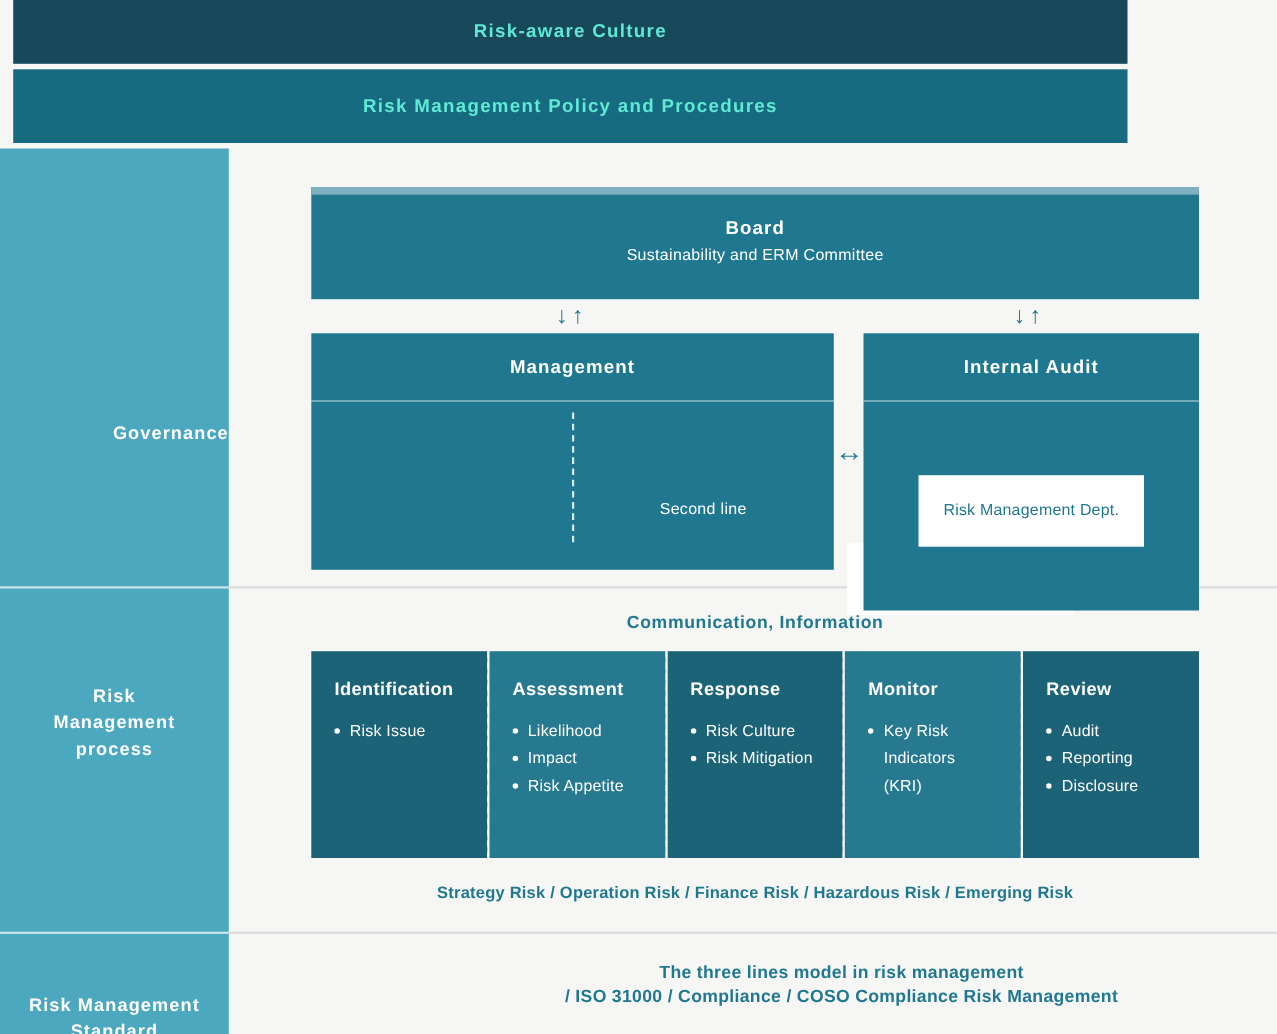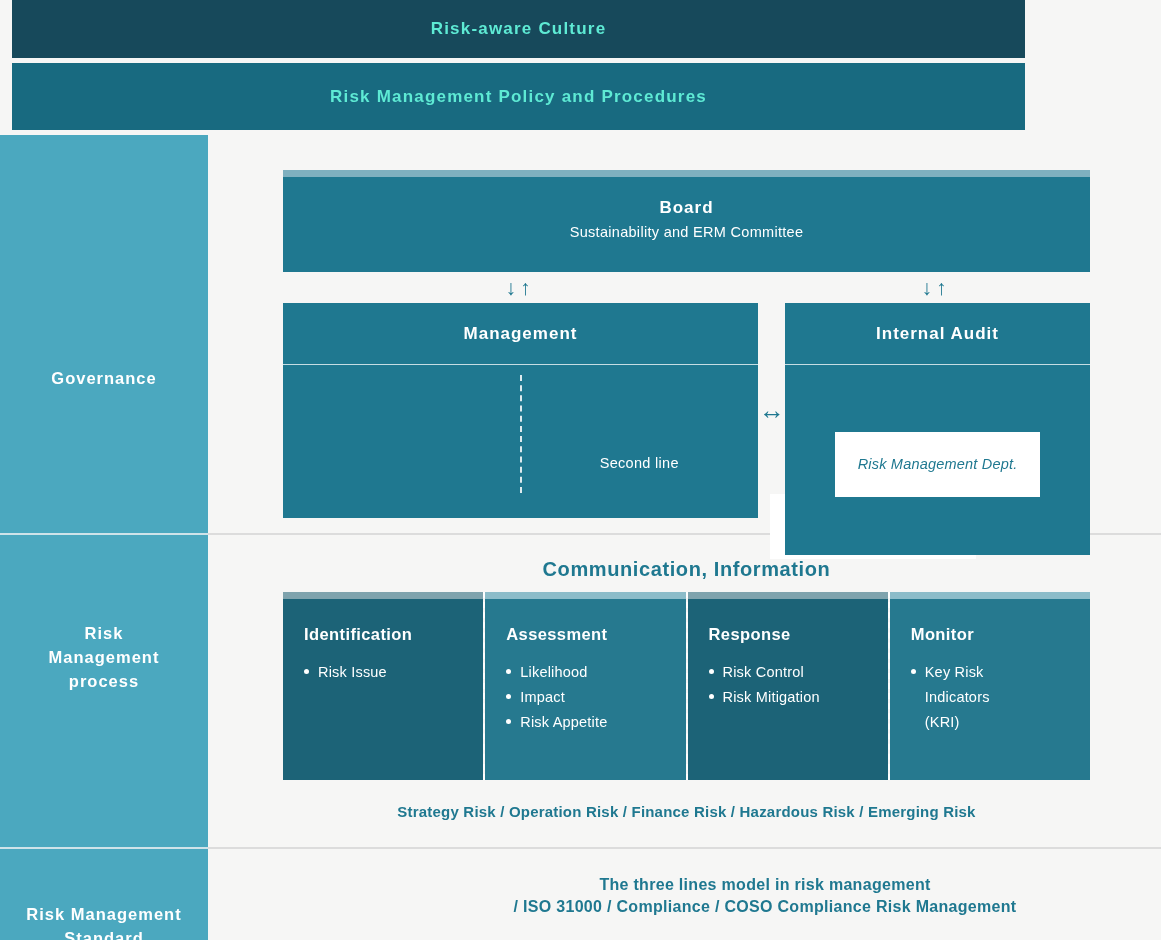--- a/index.html
+++ b/index.html
@@ -16,21 +16,21 @@
   
   .banner{position:absolute;left:0;width:1013px;display:flex;align-items:center;justify-content:center;
           color:#5eead4;font-weight:bold;font-size:17px;letter-spacing:1.2px;margin-left:12px;}
   .banner-1{top:0;height:58px;background:var(--banner1);}
   .banner-2{top:63px;height:67px;background:var(--banner2);}
 
   
   .sidebar{position:absolute;left:0;top:135px;width:208px;height:805px;background:var(--sidebar);}
   .side-sec{position:absolute;left:0;width:208px;display:flex;flex-direction:column;align-items:center;justify-content:center;
             color:#fff;font-weight:bold;font-size:16.5px;letter-spacing:1px;line-height:24px;text-align:center;}
-  .sec-governance{top:0;height:486px;}
+  .sec-governance{top:16px;height:486px;align-items:flex-end;}
   .sec-process{top:400px;height:312px;padding-bottom:68px;}
   .sec-standard{top:746px;height:90px;align-items:center;}
   .side-div{position:absolute;left:0;width:208px;height:2px;background:var(--sidediv);}
   .side-div-1{top:398px;}
   .side-div-2{top:712px;}
 
   
   .hline{position:absolute;left:208px;width:953px;height:2px;background:var(--divider);}
   .hline-1{top:533px;}
   .hline-2{top:847px;}
@@ -56,27 +56,27 @@
   .line-label{position:absolute;top:90px;width:100%;text-align:center;font-size:14.5px;letter-spacing:.3px;}
   .half{position:absolute;top:62px;bottom:0;width:50%;}
   .half-l{left:0;}
   .half-r{left:50%;}
   .dash-v{position:absolute;left:calc(50% - 1px);top:72px;height:118px;border-left:2px dashed rgba(255,255,255,.85);}
   .white-box{position:absolute;top:129px;height:65px;background:#fff;color:var(--accent);
              display:flex;align-items:center;justify-content:center;text-align:center;
              font-size:14.5px;line-height:19px;letter-spacing:.2px;}
   .wb-first{left:15px;width:206px;}
   .wb-second{left:249px;width:206px;}
-  .wb-third{left:50px;width:205px;font-style:italic;}
+  .wb-third{left:50px;width:205px;}
 
   
   .comm-head{position:absolute;left:283px;top:558px;width:807px;text-align:center;
-             color:var(--accent);font-weight:bold;font-size:20px;letter-spacing:.6px;}
+             color:var(--accent);font-weight:bold;font-size:16px;letter-spacing:.6px;}
   .proc-cols{position:absolute;left:283px;top:592px;width:807px;height:188px;display:flex;}
-  .proc-col{flex:1;display:flex;flex-direction:column;}
+  .proc-col{flex:1;display:flex;flex-direction:row;}
   .proc-col + .proc-col{border-left:2px dashed rgba(255,255,255,.85);}
   .proc-col .col-strip{height:7px;}
   .proc-col.dark .col-body{background:var(--coldark);}
   .proc-col.light .col-body{background:var(--collight);}
   .proc-col.dark .col-strip{background:var(--stripdark);}
   .proc-col.light .col-strip{background:var(--striplight);}
   .col-body{flex:1;color:#fff;padding:26px 8px 0 21px;}
   .col-body h3{font-size:16.5px;font-weight:bold;letter-spacing:.4px;margin-bottom:16px;}
   .col-body ul{list-style:none;}
   .col-body li{position:relative;padding-left:14px;max-width:112px;font-size:14.5px;line-height:25px;letter-spacing:.2px;}
@@ -168,31 +168,42 @@
           <li>Impact</li>
           <li>Risk Appetite</li>
         </ul>
       </div>
     </div>
     <div class="proc-col dark">
       <div class="col-strip"></div>
       <div class="col-body">
         <h3>Response</h3>
         <ul>
-          <li>Risk Control</li>
+          <li>Risk Culture</li>
           <li>Risk Mitigation</li>
         </ul>
       </div>
     </div>
     <div class="proc-col light">
       <div class="col-strip"></div>
       <div class="col-body">
         <h3>Monitor</h3>
         <ul>
           <li>Key Risk Indicators (KRI)</li>
+        </ul>
+      </div>
+    </div>
+    <div class="proc-col dark">
+      <div class="col-strip"></div>
+      <div class="col-body">
+        <h3>Review</h3>
+        <ul>
+          <li>Audit</li>
+          <li>Reporting</li>
+          <li>Disclosure</li>
         </ul>
       </div>
     </div>
   </div>
 
   <div class="risk-types">Strategy Risk / Operation Risk / Finance Risk / Hazardous Risk / Emerging Risk</div>
 
   <div class="standard-text">
     <div>The three lines model in risk management</div>
     <div>/ ISO 31000 / Compliance / COSO Compliance Risk Management</div>

